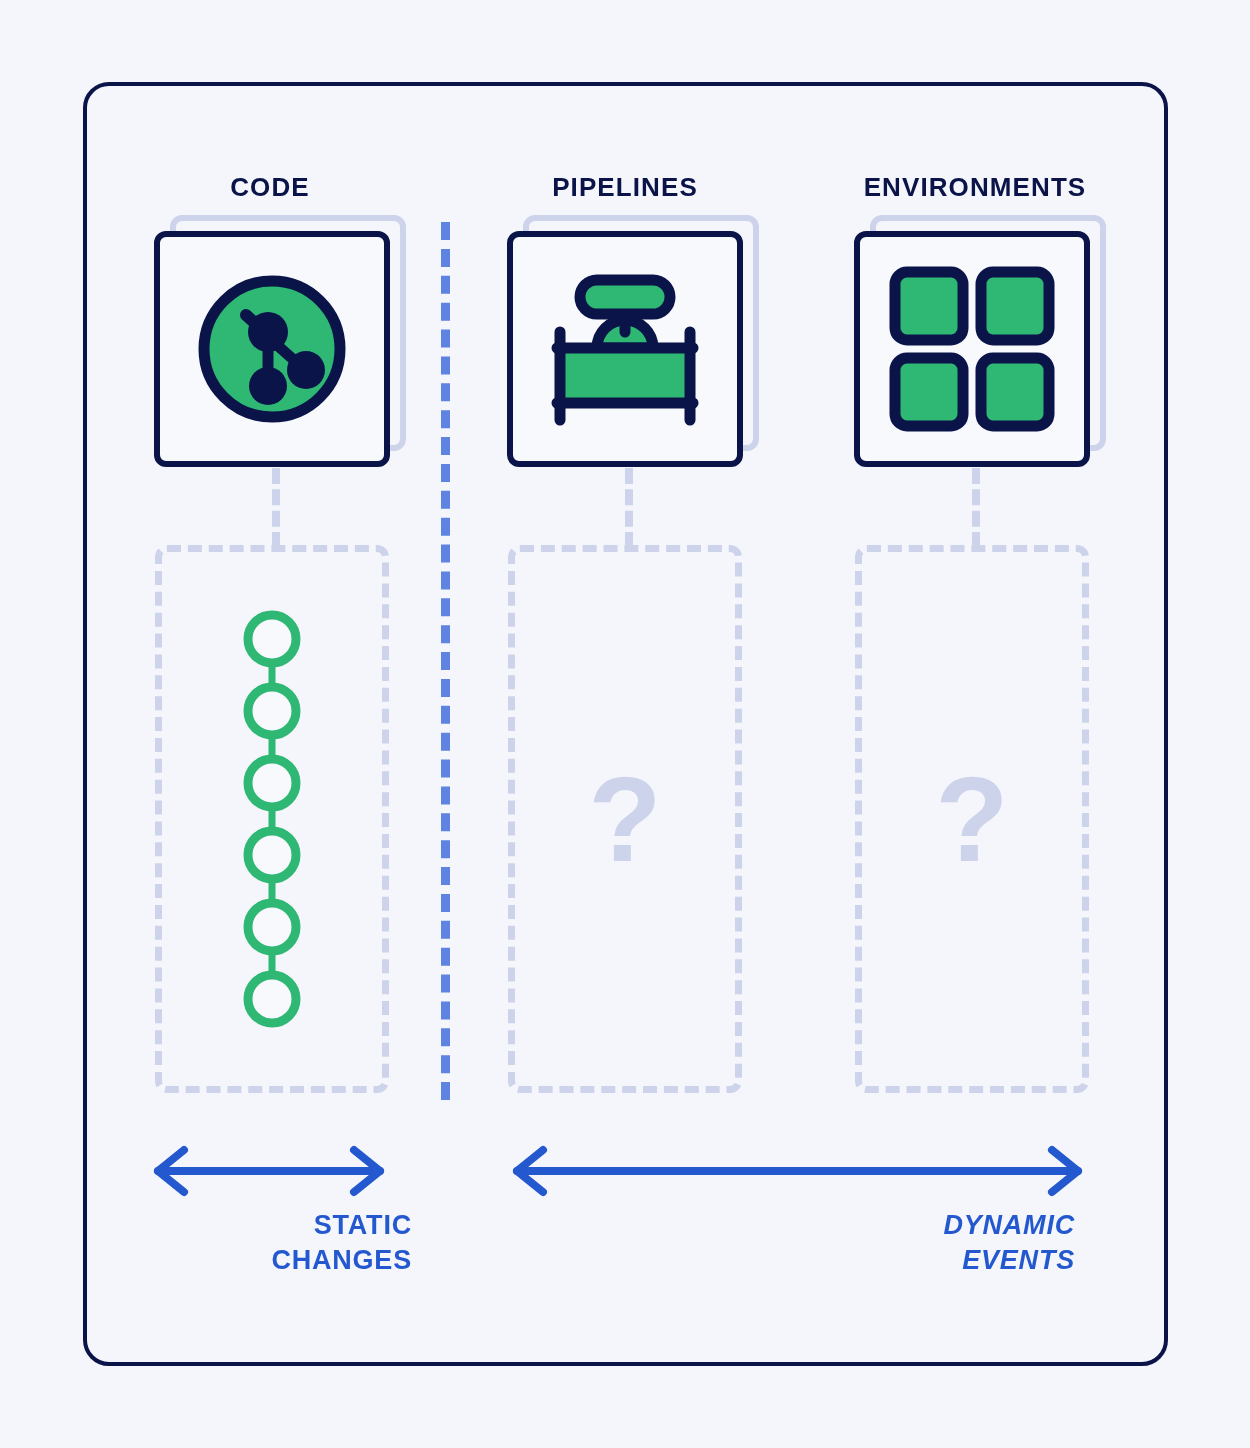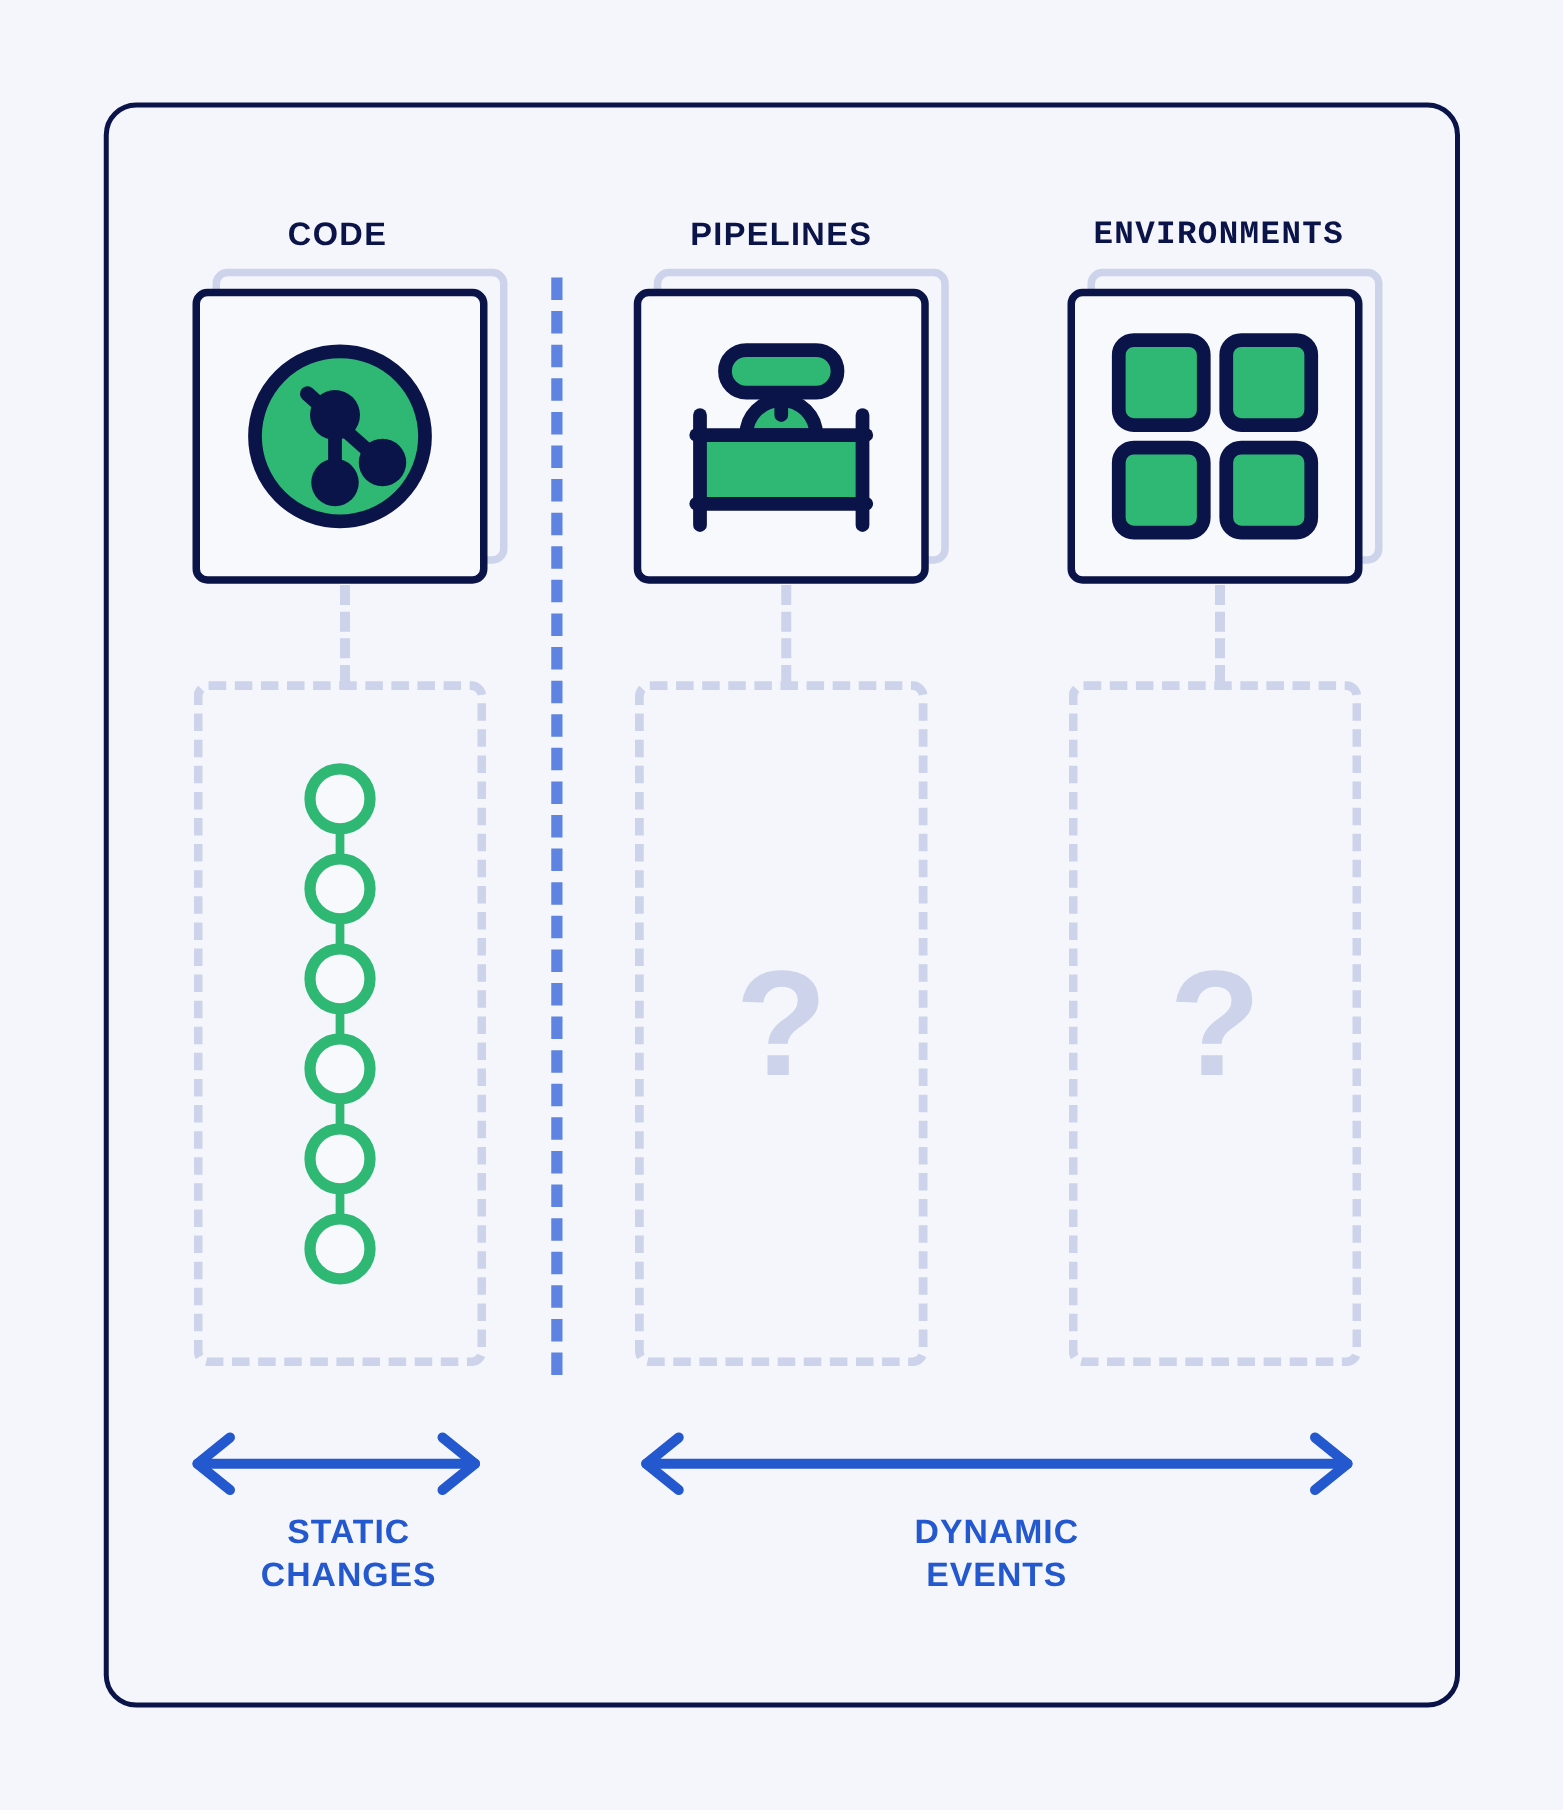--- a/index.html
+++ b/index.html
@@ -41,21 +41,21 @@
     top: 172px;
     font-size: 26px;
     font-weight: bold;
     letter-spacing: 1.1px;
     color: #0b1448;
     text-align: center;
     white-space: nowrap;
   }
   .col-title.c0 { left: 150px;  width: 240px; }
   .col-title.c1 { left: 505px;  width: 240px; text-align: center; }
-  .col-title.c2 { left: 845px;  width: 260px; font-family: Liberation Mono, monospace; }
+  .col-title.c2 { left: 845px;  width: 260px; }
 
   
   .card-wrap {
     position: absolute;
     top: 231px;
     width: 236px;
     height: 236px;
   }
   .card-wrap.c0 { left: 154px; }
   .card-wrap.c1 { left: 507px; }
@@ -158,25 +158,25 @@
   .arrow-row svg { display: block; }
 
   .range-label {
     position: absolute;
     top: 1208px;
     font-size: 27px;
     font-weight: bold;
     letter-spacing: 0.8px;
     line-height: 1.28;
     color: #2458cf;
-    text-align: center;
+    text-align: right;
     white-space: pre-line;
   }
   .range-label.left  { left: 146px; width: 266px; }
-  .range-label.right { left: 505px; width: 585px; }
+  .range-label.right { left: 490px; width: 585px; font-style: italic; }
 </style>
 </head>
 <body>
 
 <div id="stage">
 
   <div class="outer-frame"></div>
 
   <div class="col-title c0">CODE</div>
   <div class="col-title c1">PIPELINES</div>

